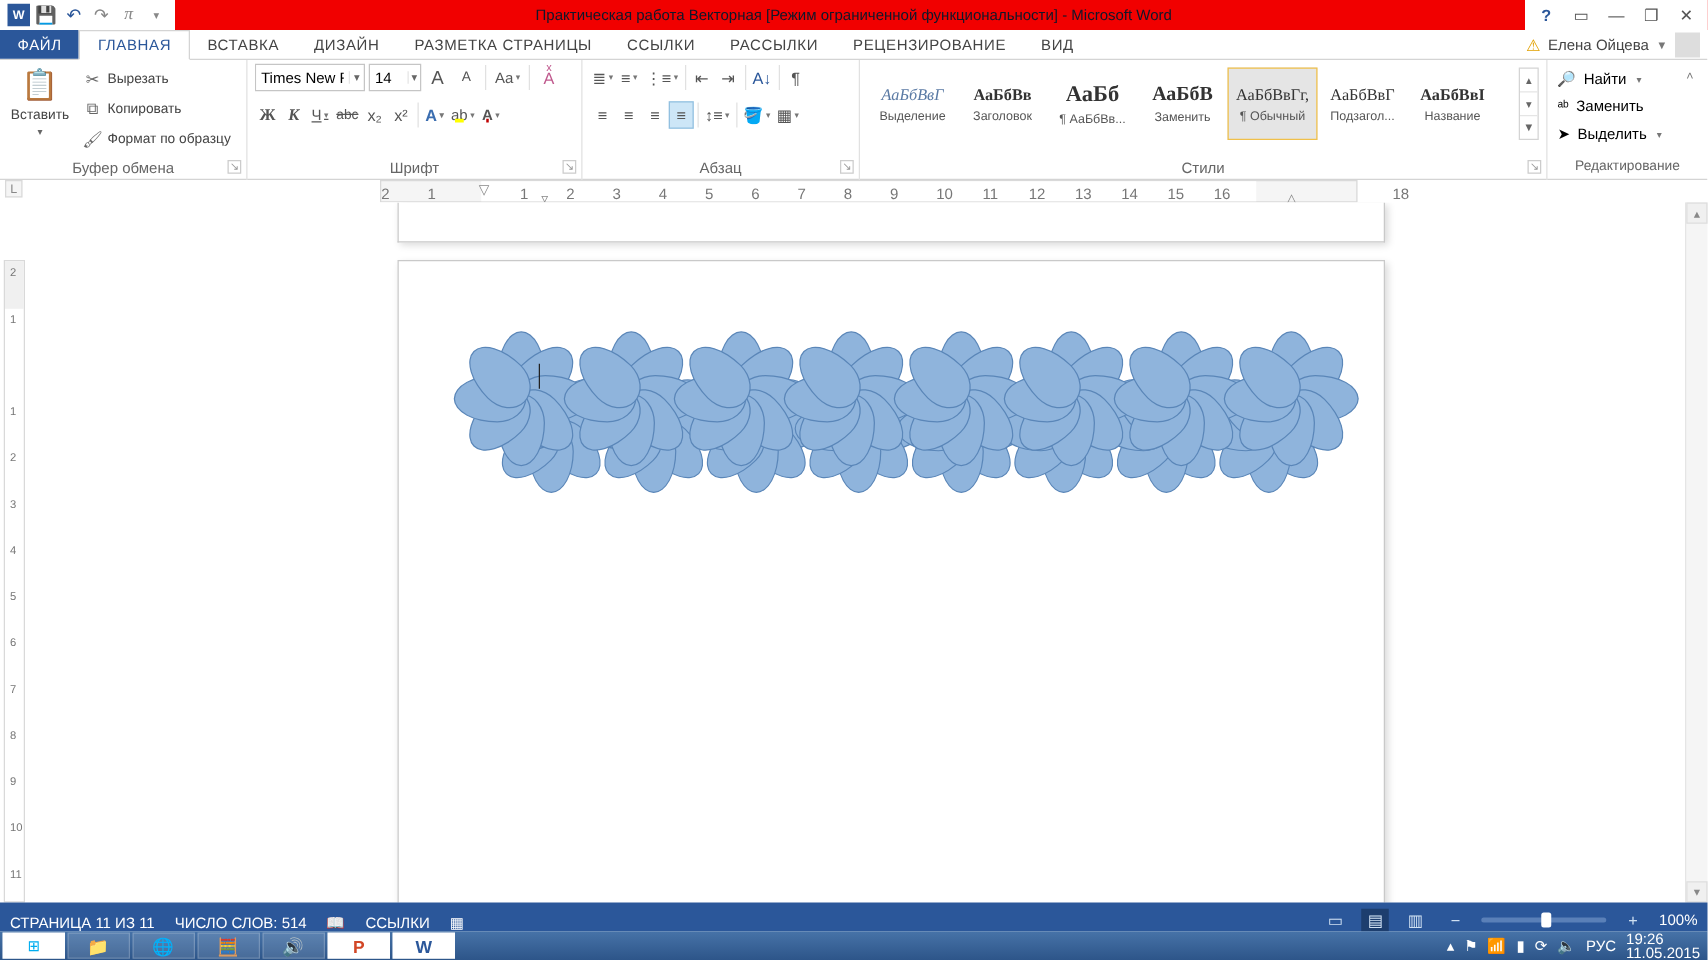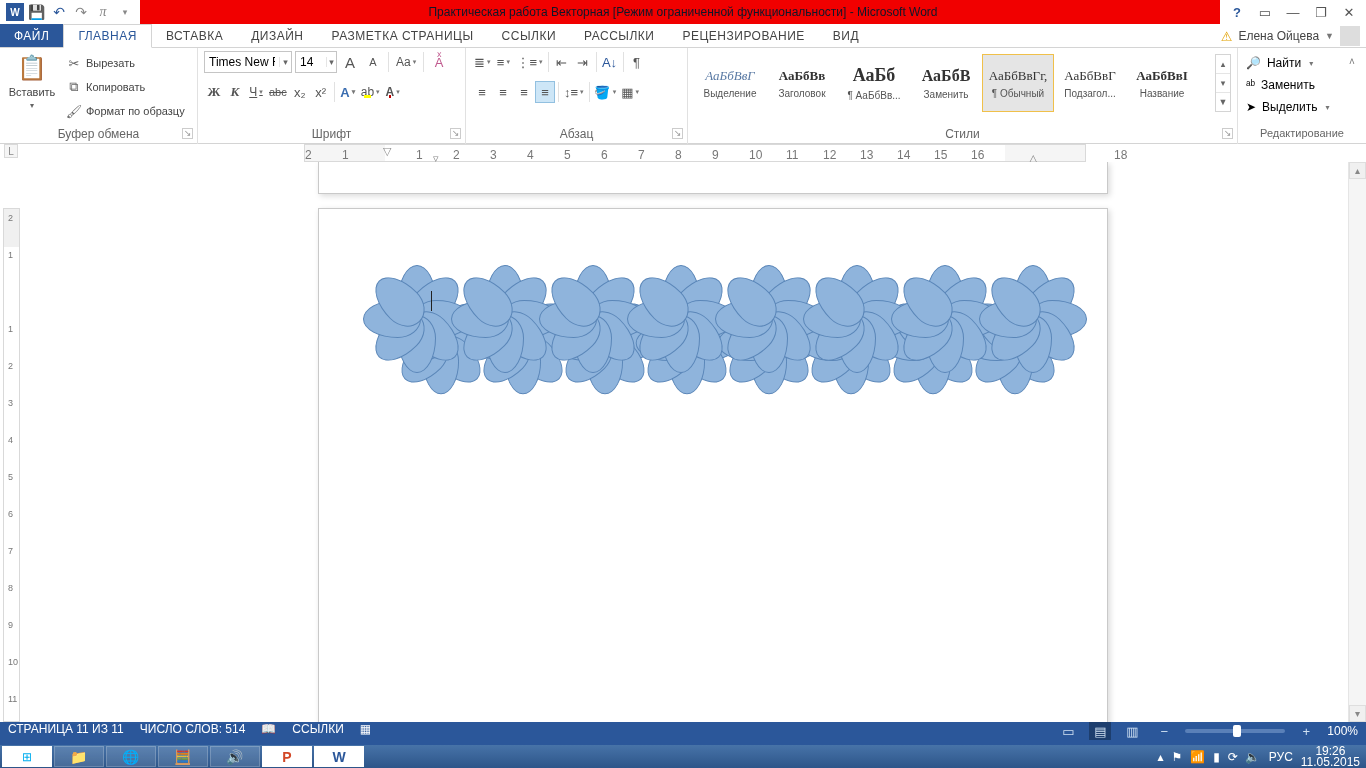--- a/index.html
+++ b/index.html
@@ -74,29 +74,29 @@
 .canvas{flex:1;background:#fff;position:relative;overflow:hidden}
 .page-shadow-top{position:absolute;left:294px;width:790px;top:0;height:32px;background:#fff;border-left:1px solid #c9c9c9;border-right:1px solid #c9c9c9;border-bottom:1px solid #c9c9c9;box-shadow:2px 2px 6px rgba(0,0,0,.15)}
 .page{position:absolute;left:294px;top:46px;width:790px;height:560px;background:#fff;border:1px solid #c9c9c9;box-shadow:2px 2px 6px rgba(0,0,0,.15)}
 .flowers{position:absolute;top:54px;left:50px;width:690px;height:140px}
 .flower{position:absolute;width:108px;height:108px}
 .petal{position:absolute;width:38px;height:58px;border-radius:50% 50% 50% 50%/60% 60% 40% 40%;background:#8fb4dc;border:1px solid #5a86b8;left:35px;top:0;transform-origin:19px 54px}
 .cursor{position:absolute;width:1px;height:20px;background:#222}
 .vscroll{width:18px;background:#f5f5f5;border-left:1px solid #e5e5e5;position:relative}
 .vscroll .arr{position:absolute;left:0;right:0;height:17px;display:flex;align-items:center;justify-content:center;font-size:10px;color:#888;background:#f0f0f0;border:1px solid #dedede}
 .vscroll .arr.up{top:0}.vscroll .arr.dn{bottom:0}
-.statusbar{position:absolute;left:0;right:0;bottom:23px;height:23px;background:#2b579a;color:#fff;display:flex;align-items:flex-start;font-size:11px;padding:0 8px;gap:16px}
+.statusbar{position:absolute;left:0;right:0;bottom:23px;height:23px;background:#2b579a;color:#fff;display:flex;align-items:flex-end;font-size:11px;padding:0 8px;gap:16px}
 .statusbar .right{position:absolute;right:8px;display:flex;align-items:center;gap:10px}
 .statusbar .vbtn2{width:22px;height:18px;display:flex;align-items:center;justify-content:center;color:#cfe0f2;font-size:13px}
 .zoom-slider{width:100px;height:4px;background:#5a80b8;position:relative;border-radius:2px}
 .zoom-slider .thumb{position:absolute;left:48px;top:-4px;width:8px;height:12px;background:#fff;border-radius:2px}
 .taskbar{position:absolute;left:0;right:0;bottom:0;height:23px;background:linear-gradient(#4773a8,#2d5589);display:flex;align-items:center;padding:0 2px;gap:2px}
 .taskbar .tbtn{width:50px;height:21px;background:rgba(255,255,255,.12);border:1px solid rgba(255,255,255,.2);display:flex;align-items:center;justify-content:center;font-size:14px}
 .taskbar .tray{position:absolute;right:6px;display:flex;align-items:center;gap:8px;color:#fff;font-size:11px}
-.taskbar .tray .clock{text-align:center;line-height:11px;font-size:10px}
+.taskbar .tray .clock{line-height:11px;font-size:10px}
 .L-corner{position:absolute;left:4px;top:0;width:14px;height:14px;display:flex;align-items:center;justify-content:center;font-size:10px;color:#888;border:1px solid #d9d9d9;background:#f5f5f5}
 </style>
 </head>
 <body>
 
 <div class="titlebar">
   <div class="qat">
     <span class="ico" style="background:#2b579a;color:#fff;font-size:10px;font-weight:bold;width:18px">W</span>
     <span class="ico">💾</span>
     <span class="ico">↶</span>

